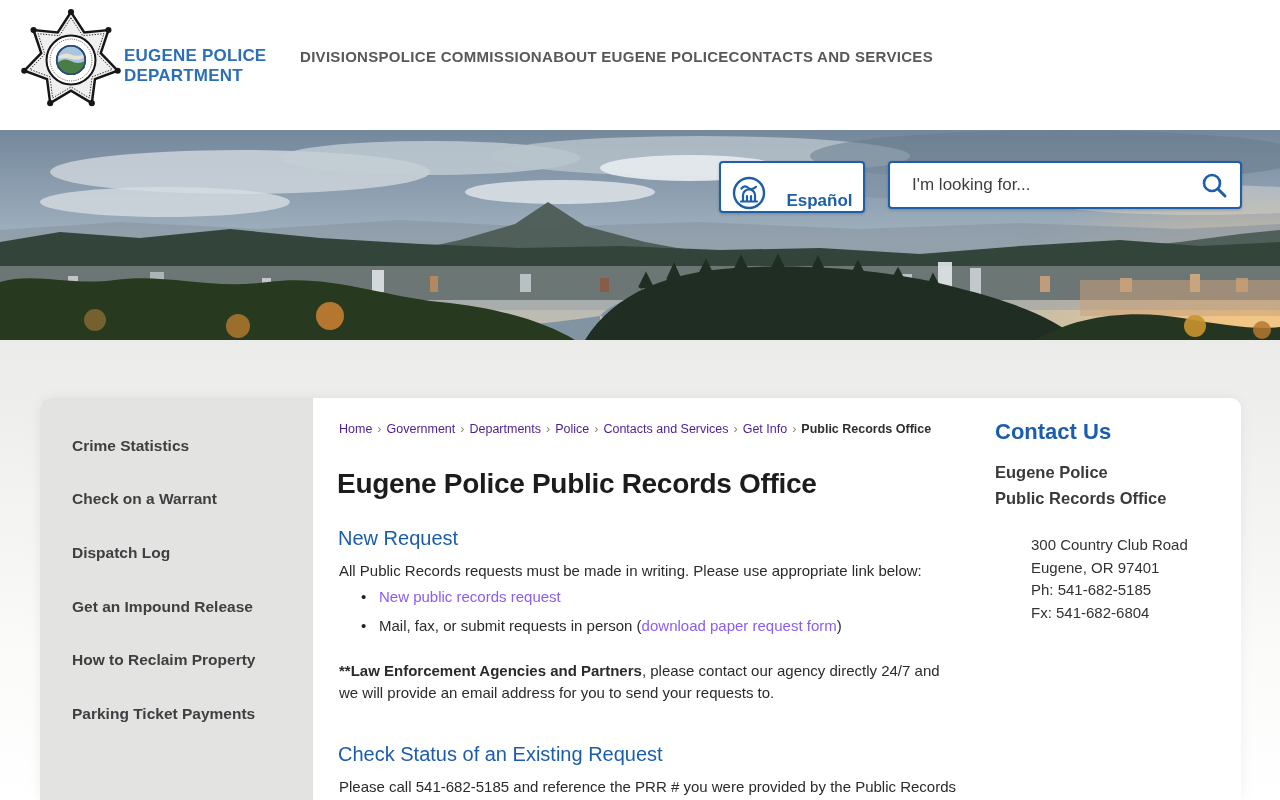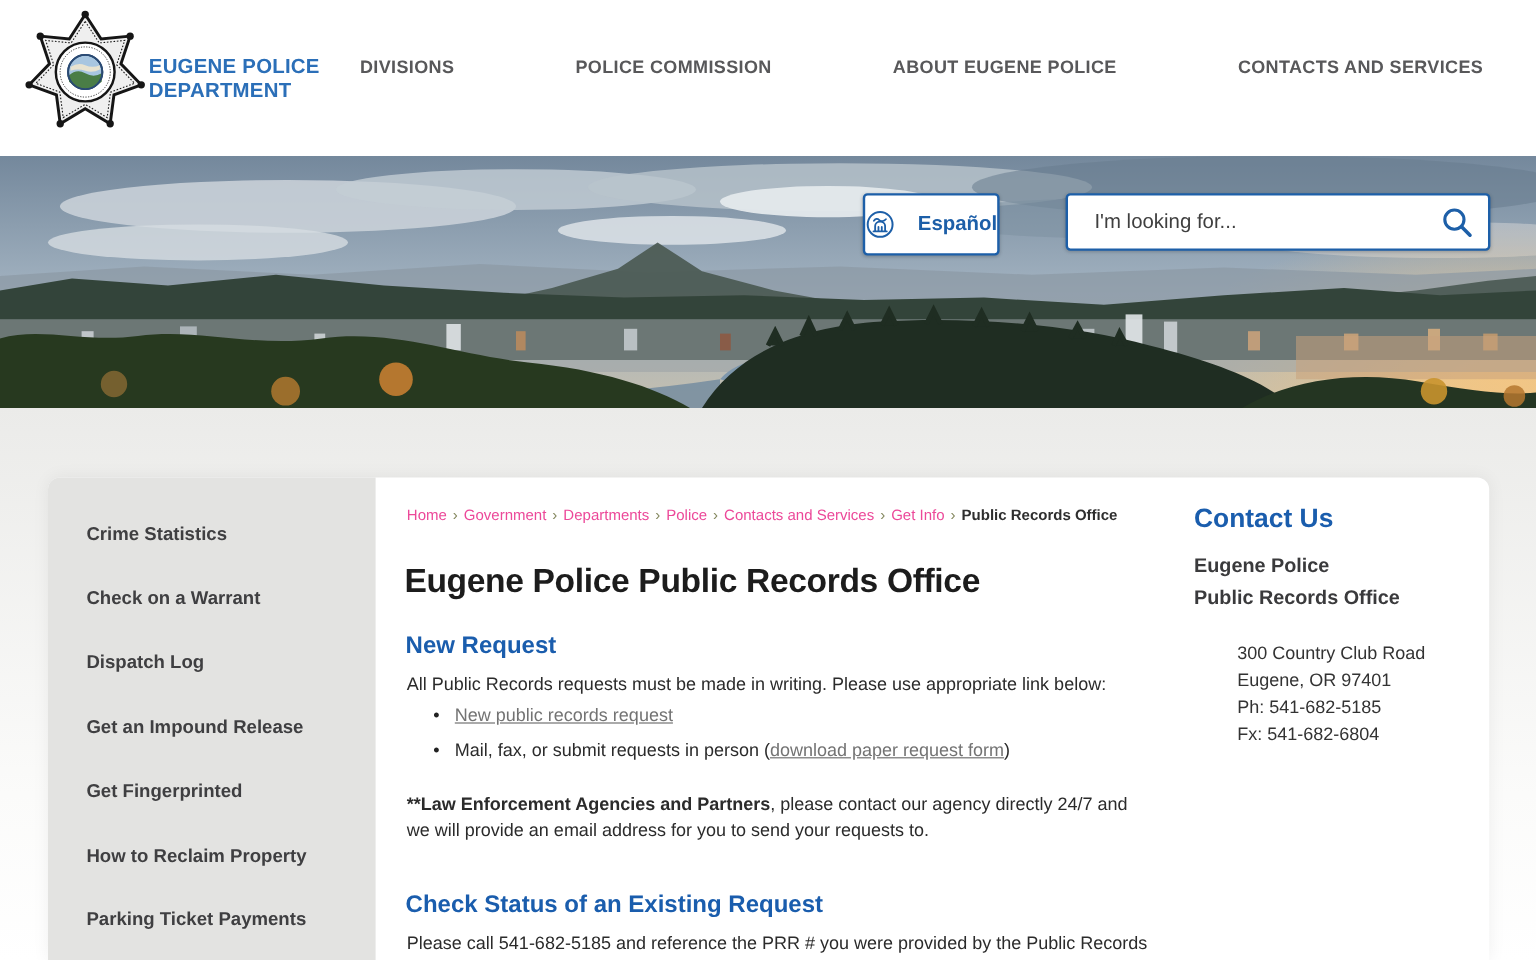--- a/index.html
+++ b/index.html
@@ -17,38 +17,38 @@
     background:#ffffff; z-index:5;
   }
   .logo-badge { position:absolute; left:20px; top:8px; width:102px; height:104px; }
   .site-title {
     position:absolute; left:124px; top:46px;
     font-size:17px; font-weight:bold; color:#2b6fb8; line-height:20px;
     letter-spacing:0.2px;
   }
   .main-nav {
     position:absolute; left:300px; right:44px; top:48px;
-    display:flex; justify-content:space-between; align-items:flex-start;
+    display:flex; justify-content:flex-start; align-items:flex-start;
   }
   .nav-item {
     font-size:15px; font-weight:bold; color:#58585a; letter-spacing:0.3px;
     cursor:pointer; white-space:nowrap;
   }
 
   
   .hero {
     position:absolute; left:0; top:130px; width:1280px; height:210px;
     overflow:hidden; box-shadow:inset 0 -3px 6px rgba(0,0,0,.25);
   }
   .hero svg.panorama { position:absolute; left:0; top:0; width:1280px; height:210px; display:block; }
 
   .espanol-btn {
-    position:absolute; left:719px; top:31px; width:114px; height:52px;
+    position:absolute; left:719px; top:31px; width:146px; height:52px;
     background:#ffffff; border:2px solid #1d5fa8; border-radius:4px;
-    display:flex; align-items:center; justify-content:center; gap:19px;
+    display:flex; align-items:flex-end; justify-content:center; gap:19px;
     cursor:pointer; box-shadow:0 1px 3px rgba(0,0,0,.2);
   }
   .espanol-label { font-size:17px; font-weight:bold; color:#1d5fa8; }
 
   .search-box {
     position:absolute; left:888px; top:31px; width:354px; height:48px;
     background:#ffffff; border:2px solid #1d5fa8; border-radius:4px;
     display:flex; align-items:center; box-shadow:0 1px 3px rgba(0,0,0,.2);
   }
   .search-box input {
@@ -82,49 +82,49 @@
     height:53.6px; display:flex; align-items:center; padding-left:32px;
     font-size:15.5px; font-weight:600; color:#3f3f41; cursor:pointer;
   }
 
   .content { position:absolute; left:273px; top:0; width:928px; height:402px; }
 
   .breadcrumb {
     position:absolute; left:26px; top:24px; font-size:12.5px; color:#75784b;
     white-space:nowrap;
   }
-  .breadcrumb a { color:#ec4899; text-decoration:none; cursor:pointer; }
+  .breadcrumb a { color:#4c1d95; text-decoration:none; cursor:pointer; }
   .breadcrumb .sep { color:#858960; margin:0 5px; }
   .breadcrumb .current { color:#2e2e2e; font-weight:600; }
 
   .page-title {
     position:absolute; left:24px; top:70px;
     font-size:28px; font-weight:bold; color:#1c1c1c; letter-spacing:-0.3px;
   }
 
   .sec-heading {
     position:absolute; left:25px;
-    font-size:20px; font-weight:bold; color:#1a5dad;
+    font-size:20px; font-weight:normal; color:#1a5dad;
   }
   .h-new { top:129px; }
   .h-status { top:345px; }
 
   .body-text { position:absolute; left:26px; font-size:15px; color:#2b2b2b; line-height:21.5px; }
   .p-intro { top:162px; width:640px; }
   .p-note  { top:262px; width:615px; }
   .p-status{ top:378px; width:630px; }
 
   .req-list { position:absolute; left:48px; top:184px; list-style:none; }
   .req-list li {
     font-size:15px; color:#2b2b2b; line-height:29px; padding-left:18px; position:relative;
   }
   .req-list li::before {
     content:"•"; position:absolute; left:0; top:0; color:#222; font-size:15px;
   }
-  .olive-link { color:#737373; text-decoration:underline; cursor:pointer; }
+  .olive-link { color:#8b5cf6; cursor:pointer; }
 
   
   .contact-heading {
     position:absolute; left:682px; top:21px;
     font-size:22px; font-weight:bold; color:#1a5dad;
   }
   .contact-org {
     position:absolute; left:682px; top:62px;
     font-size:16.5px; font-weight:bold; color:#3a3a3c; line-height:25.5px;
   }
@@ -276,21 +276,20 @@
 </div>
 
 <div class="lower">
   <div class="card">
 
     <div class="side-menu">
       <div class="side-item">Crime Statistics</div>
       <div class="side-item">Check on a Warrant</div>
       <div class="side-item">Dispatch Log</div>
       <div class="side-item">Get an Impound Release</div>
-      <div class="side-item">Get Fingerprinted</div>
       <div class="side-item">How to Reclaim Property</div>
       <div class="side-item">Parking Ticket Payments</div>
     </div>
 
     <div class="content">
 
       <div class="breadcrumb">
         <a>Home</a><span class="sep">›</span><a>Government</a><span class="sep">›</span><a>Departments</a><span class="sep">›</span><a>Police</a><span class="sep">›</span><a>Contacts and Services</a><span class="sep">›</span><a>Get Info</a><span class="sep">›</span><span class="current">Public Records Office</span>
       </div>
 

